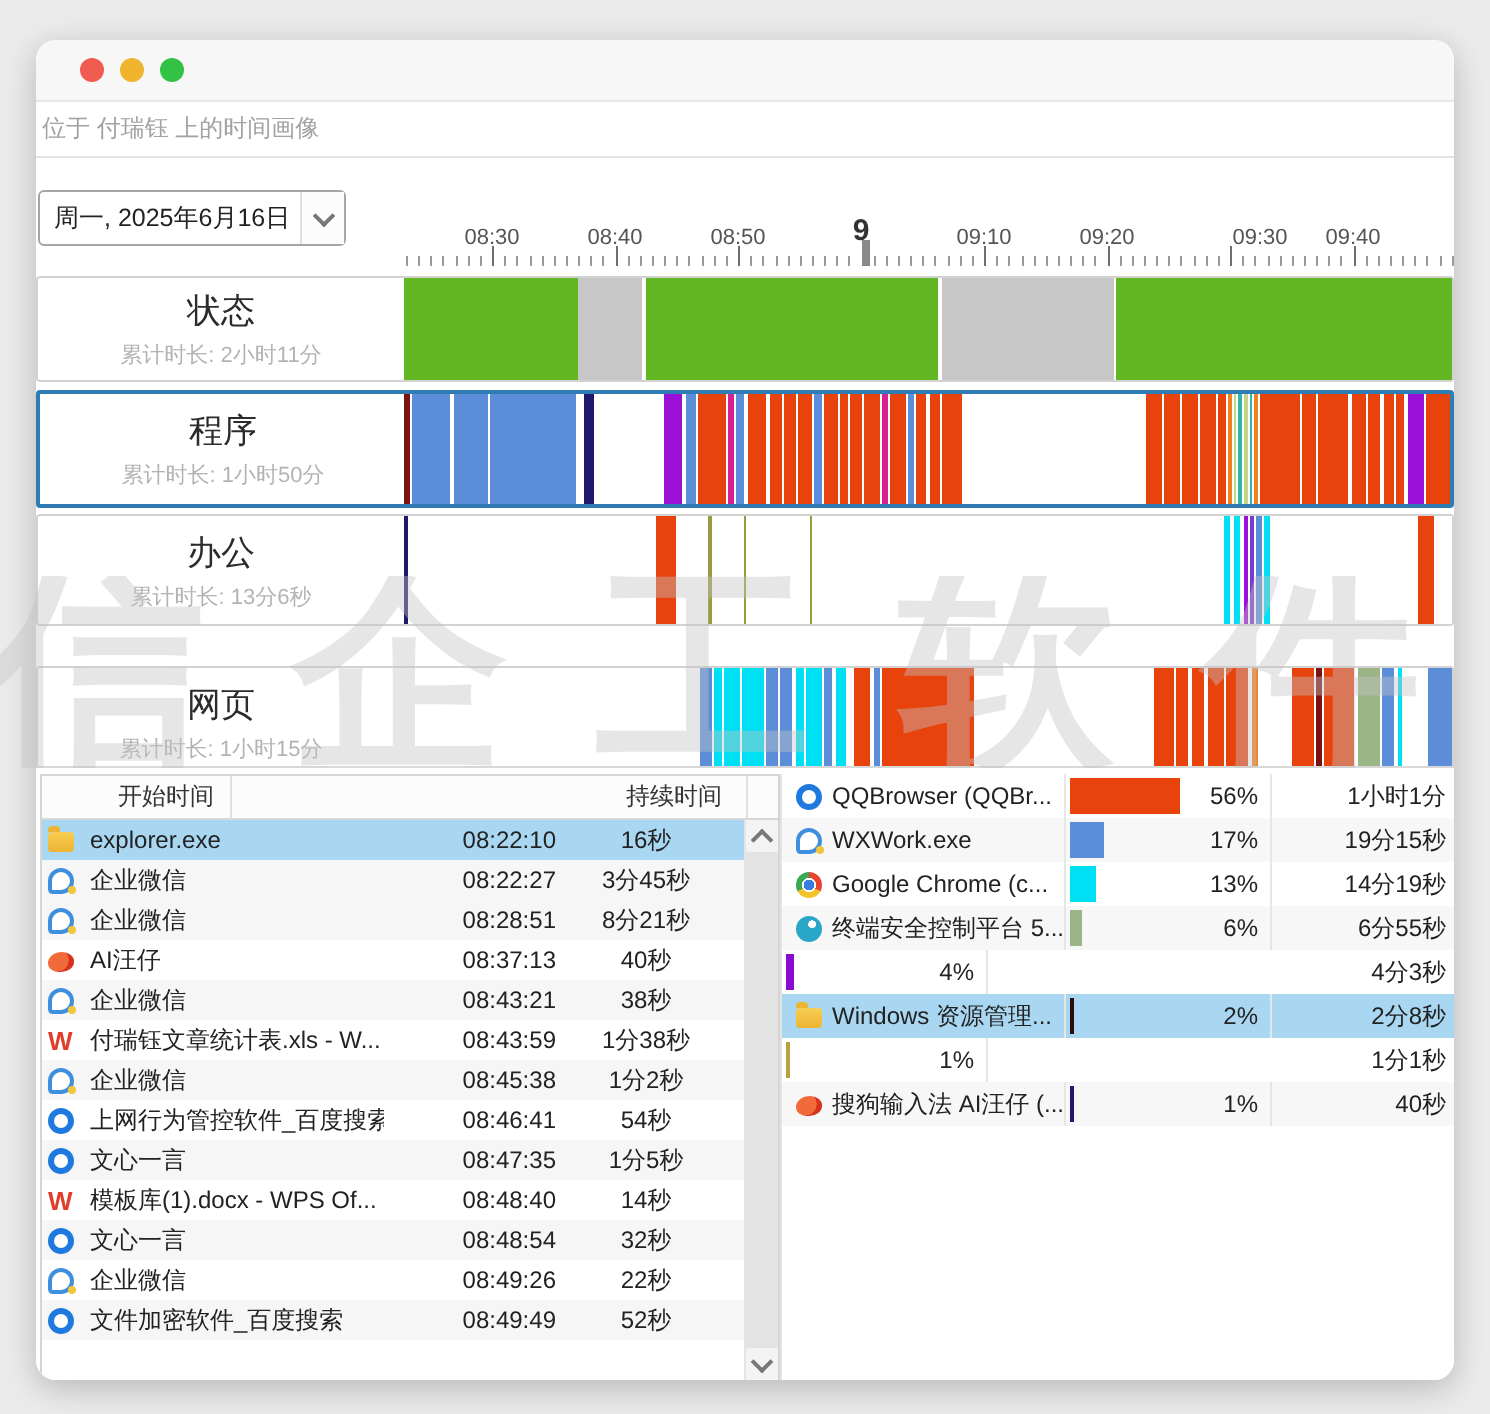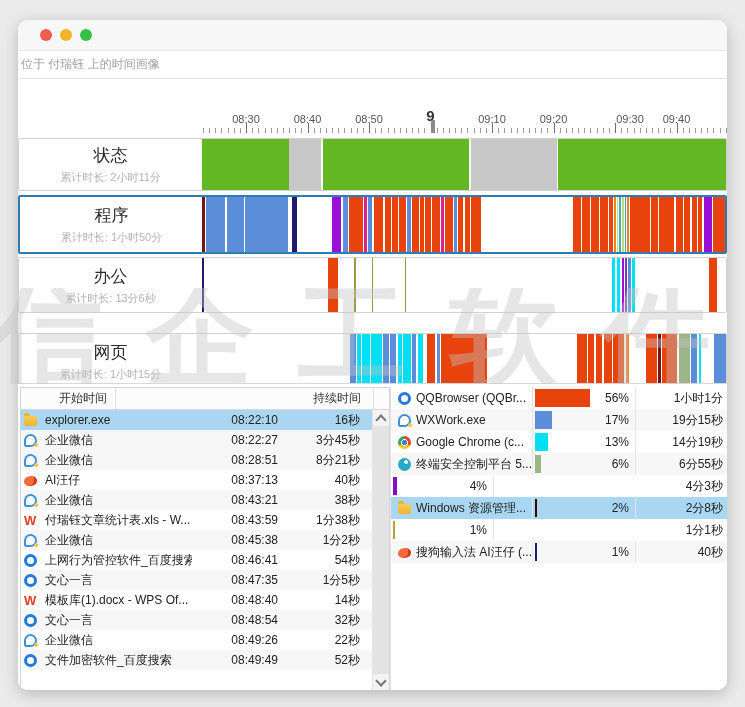--- a/index.html
+++ b/index.html
@@ -56,21 +56,21 @@
   .hc-dur{flex:1;padding-right:12px;text-align:right;border-right:1px solid #e0e0e0}
   .hc-sb{width:15px}
   .tbody{flex:1;display:flex;min-height:0}
   .rows{flex:1;overflow:hidden}
   .trowi{display:flex;height:20px;align-items:center;font-size:12px}
   .trowi.even{background:#f6f6f6}
   .trowi.selected{background:#a9d7f2}
   .rc-title{width:168px;padding-left:3px;display:flex;align-items:center;gap:8px;overflow:hidden;
             white-space:nowrap}
   .rc-start{width:86px;text-align:right;padding-right:8px}
-  .rc-dur{flex:1;text-align:right;padding-right:12px}
+  .rc-dur{flex:1;text-align:center;padding-right:12px}
   .sbar{width:16px;background:#f3f3f3;border-left:1px solid #e4e4e4;display:flex;flex-direction:column;
         align-items:center}
   .sbtn{height:16px;display:flex;align-items:center;justify-content:center;width:100%}
   .sthumb{flex:1;width:16px;background:#e3e3e3}
   
   .right-pane{flex:1;margin-top:3px;border-left:1px solid #e3e3e3;background:#fff;overflow:hidden}
   .arow{display:flex;height:22px;align-items:center;font-size:12px}
   .arow.even{background:#f7f7f7}
   .arow.selected{background:#a9d7f2}
   .ac-name{width:142px;height:100%;box-sizing:border-box;display:flex;align-items:center;gap:5px;
@@ -109,20 +109,26 @@
 
   <div class="titlebar">
     <span class="dot red"></span>
     <span class="dot yellow"></span>
     <span class="dot green"></span>
   </div>
 
   <div class="subtitle">位于 付瑞钰 上的时间画像</div>
 
   <div class="toolbar">
+    <div class="date-select">
+      <span class="ds-label">周一, 2025年6月16日</span>
+      <span class="ds-arrow">
+          <span class="chev"></span>
+        </span>
+    </div>
     <div class="ruler">
       <div>
           <div class="rlabel" style="left: 14px;">08:30</div>
           <div class="rlabel" style="left: 75.5px;">08:40</div>
           <div class="rlabel" style="left: 137px;">08:50</div>
           <div class="rlabel bold" style="left: 198.5px;">9</div>
           <div class="rlabel" style="left: 260px;">09:10</div>
           <div class="rlabel" style="left: 321.5px;">09:20</div>
           <div class="rlabel" style="left: 398px;">09:30</div>
           <div class="rlabel" style="left: 444.5px;">09:40</div>

